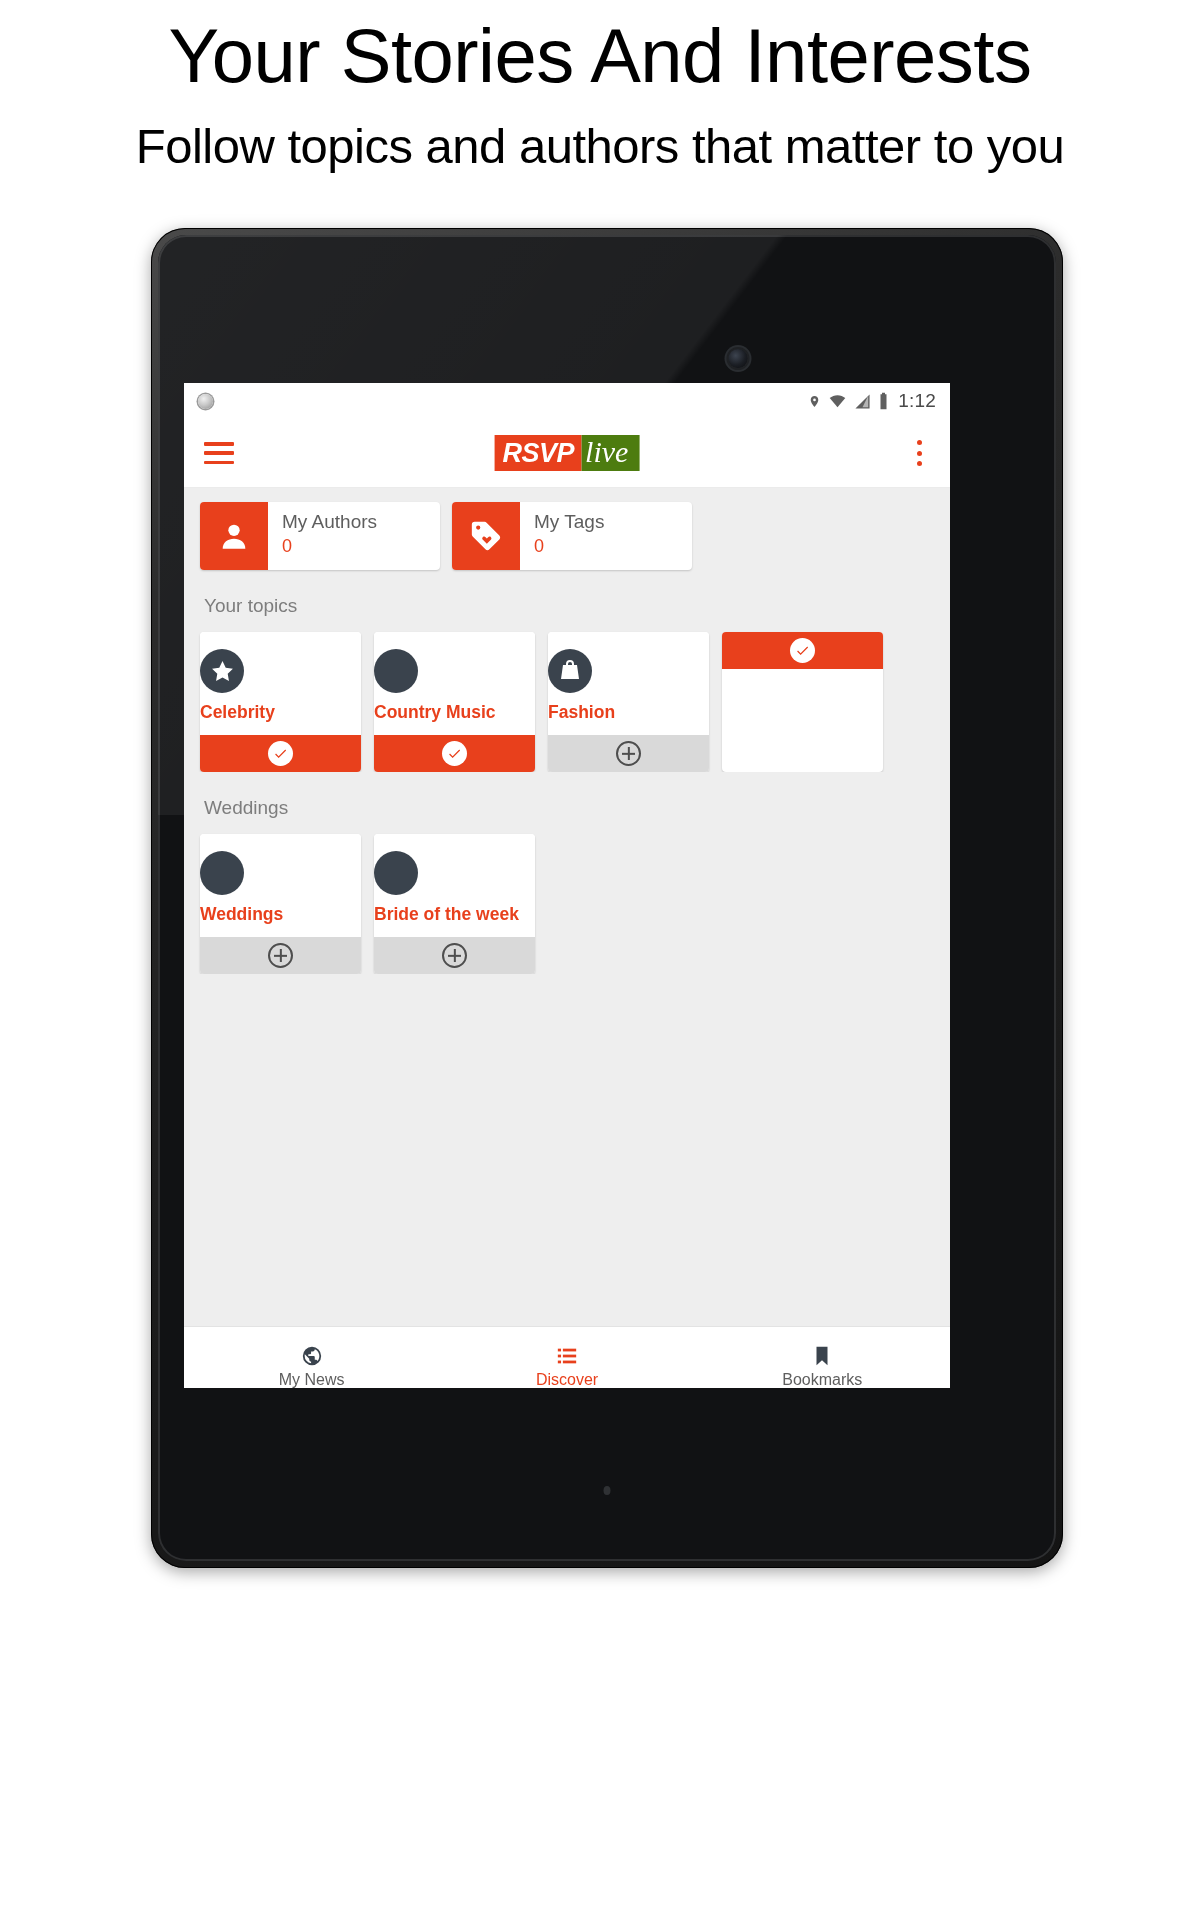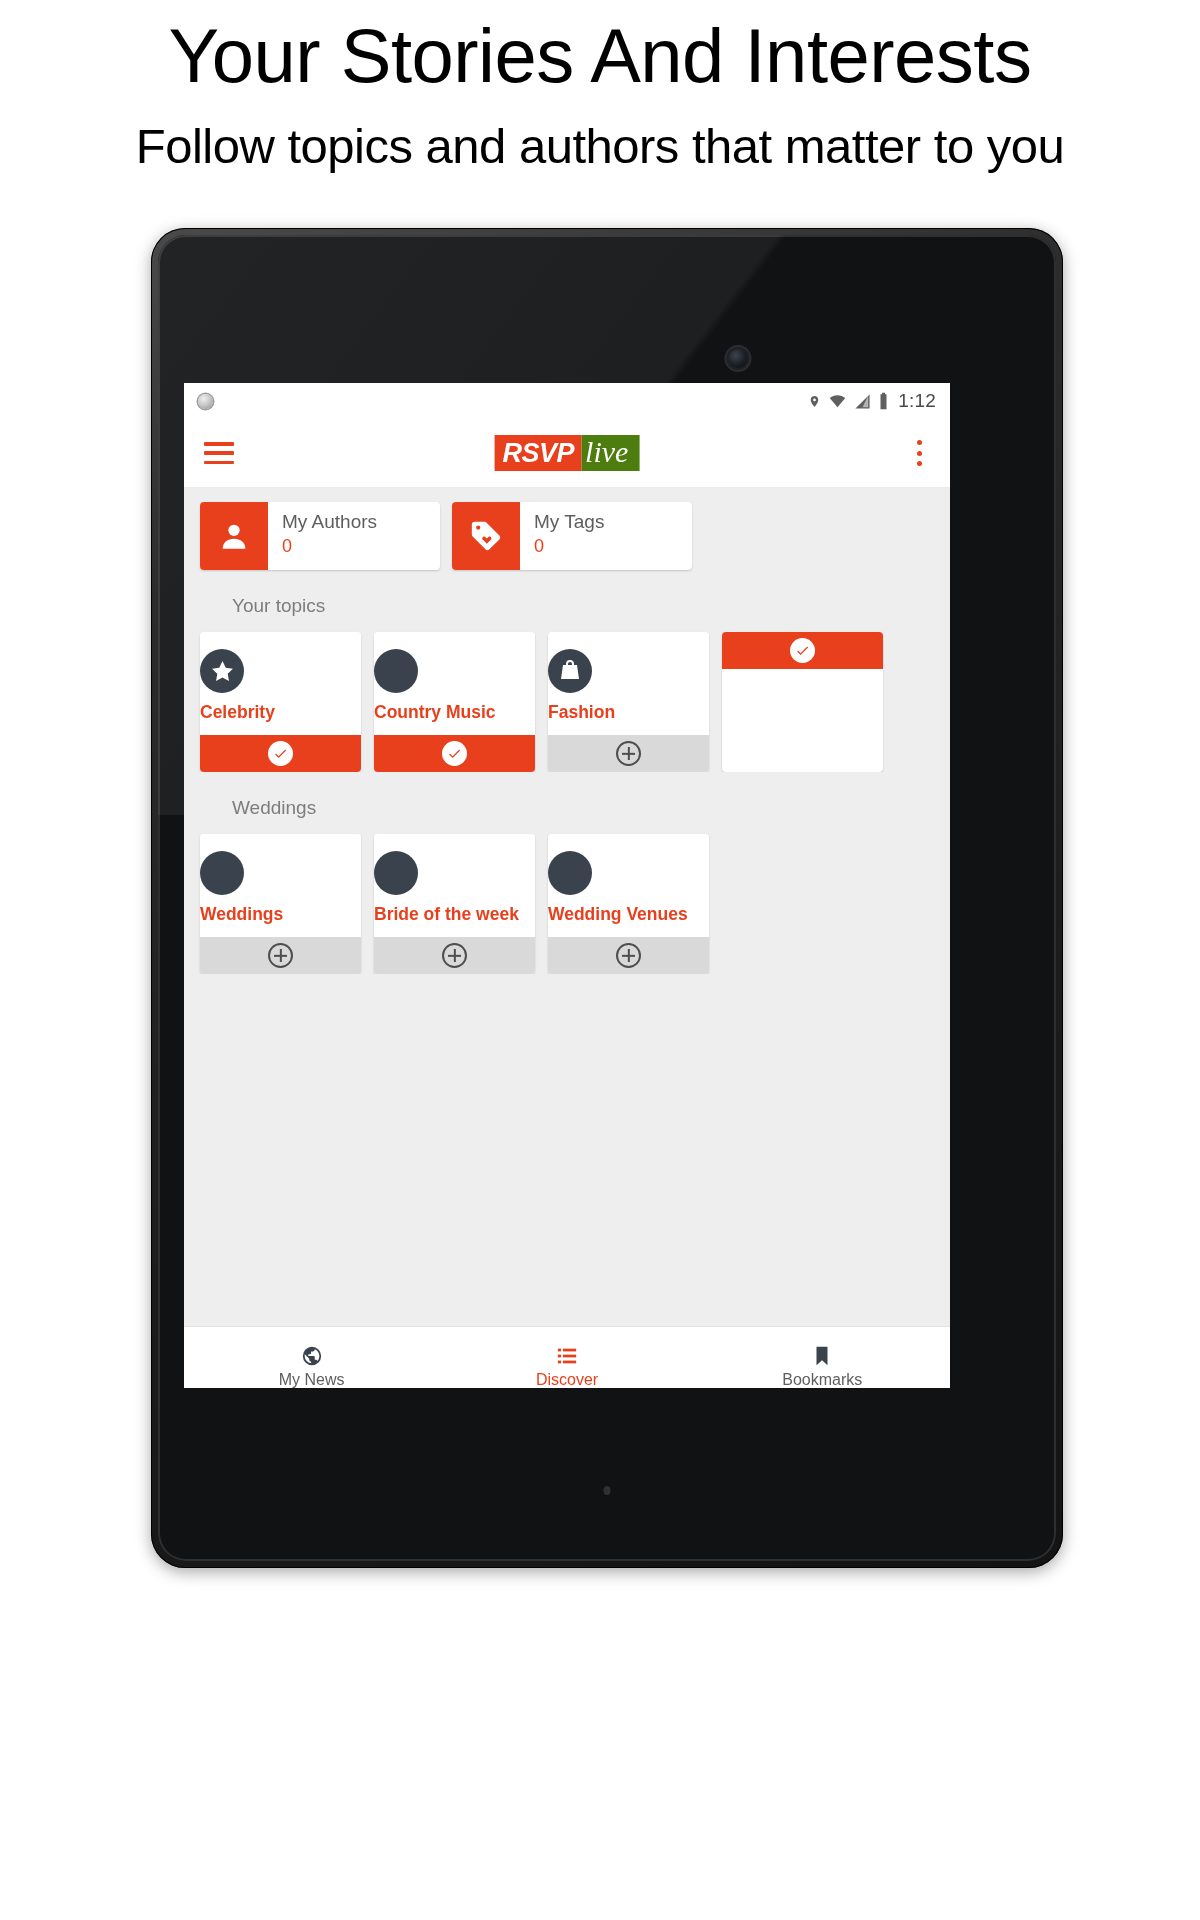--- a/index.html
+++ b/index.html
@@ -223,21 +223,20 @@
   }
   .shortcut-count {
     font-size: 18px; color: #e8401c; margin-top: 5px; line-height: 1;
   }
 
   
   .section-title {
     font-size: 19px;
     color: #7d7d7d;
     padding: 25px 0 0 20px;
-    margin-left: 28px;
   }
 
   
   .card-row {
     display: flex;
     gap: 13px;
     padding: 15px 0 0 16px;
     overflow: hidden;
   }
   .topic-card {
@@ -480,29 +479,20 @@
           <div class="topic-card">
             <div class="topic-top">
               <div class="topic-avatar"></div>
               <div class="topic-name">Bride of the week</div>
             </div>
             <div class="topic-action unfollowed">
               <div class="plus-badge"></div>
             </div>
           </div>
 
-          <div class="topic-card">
-            <div class="topic-top">
-              <div class="topic-avatar"></div>
-              <div class="topic-name">Wedding Venues</div>
-            </div>
-            <div class="topic-action unfollowed">
-              <div class="plus-badge"></div>
-            </div>
-          </div>
 
         </div>
 
       </div>
 
       <div class="bottom-tabs">
         <div class="tab inactive">
           <svg width="22" height="22" viewBox="0 0 24 24">
               <path d="M12 2a10 10 0 1 0 0 20 10 10 0 0 0 0-20zm-1 17.9A8 8 0 0 1 4 12c0-.6.1-1.2.2-1.8L9 15v1c0 1.1.9 2 2 2v1.9zm6.9-2.5c-.3-.8-1-1.4-1.9-1.4h-1v-3c0-.6-.4-1-1-1H8v-2h2c.6 0 1-.4 1-1V7h2c1.1 0 2-.9 2-2v-.4A8 8 0 0 1 17.9 17.4z"></path>
             </svg>

